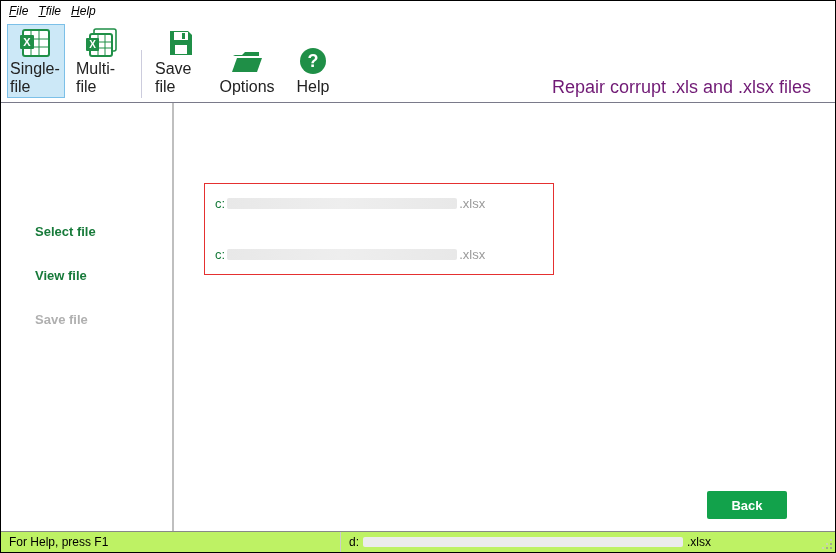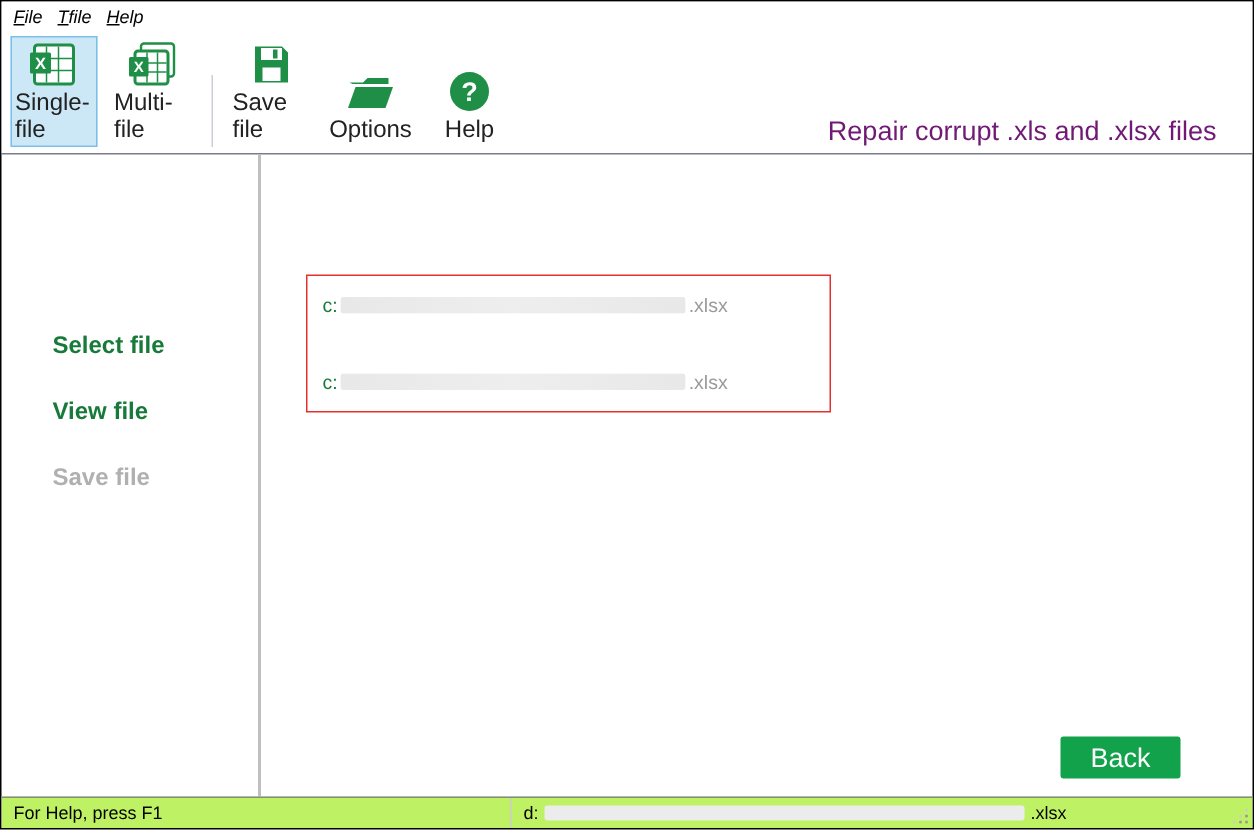--- a/index.html
+++ b/index.html
@@ -63,21 +63,21 @@
   .sidebar {
     width: 173px;
     border-right: 2px solid #bfbfbf;
     display:flex;
     flex-direction:column;
     justify-content:flex-end;
     padding-bottom: 190px;
     padding-left: 34px;
   }
   .side-item {
-    font-size: 16px;
+    font-size: 13px;
     font-weight: 700;
     color: #177a3a;
     height: 44px;
     display:flex; align-items:center;
     cursor: pointer;
   }
   .side-item.disabled { color: #b0b0b0; cursor: default; }
   .content {
     flex: 1;
     position: relative;
@@ -100,22 +100,22 @@
     background-image:linear-gradient(90deg,#e8e8e8,#eee,#e8e8e8); filter: blur(0.4px); }
   .ext { color:#9a9a9a; font-size:13px; }
   .back-btn {
     position: absolute;
     right: 48px;
     bottom: 12px;
     width: 80px;
     height: 28px;
     background: #12a24b;
     color: #fff;
-    font-weight: 400;
-    font-size: 18px;
+    font-weight: 700;
+    font-size: 13px;
     display:flex; align-items:center; justify-content:center;
     border-radius: 2px;
     cursor: pointer;
   }
   .statusbar {
     display:flex;
     border-top: 1px solid #888;
     font-size: 12px;
     background:#bef264;
   }

